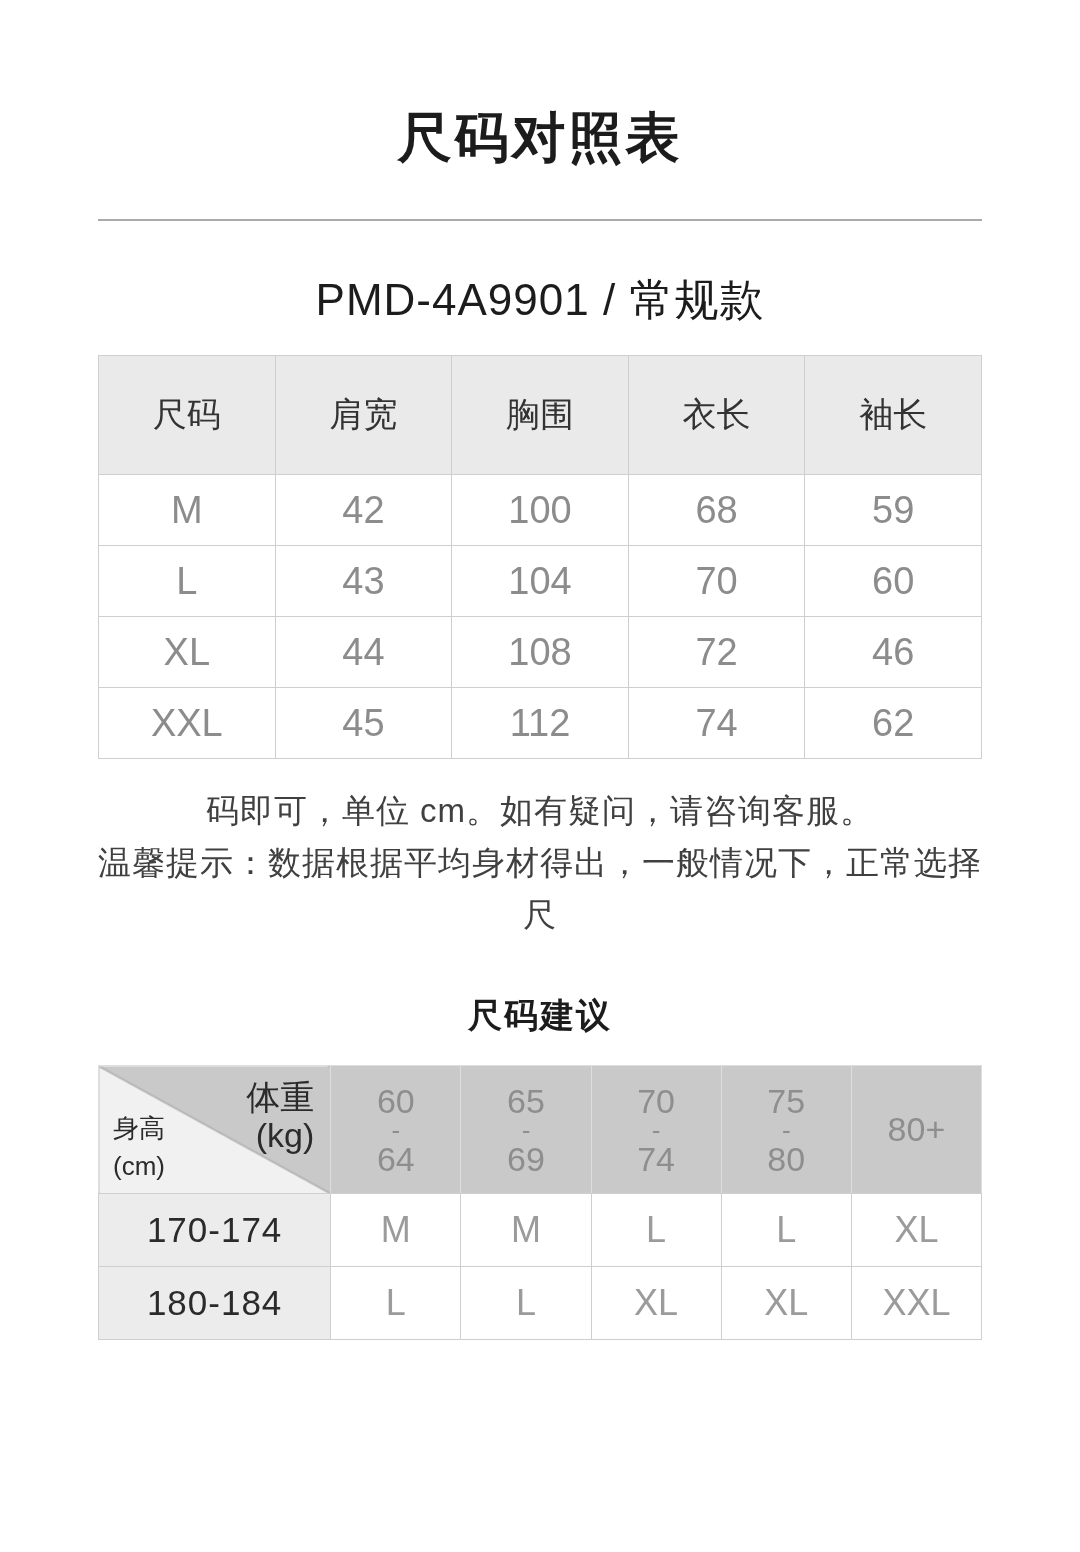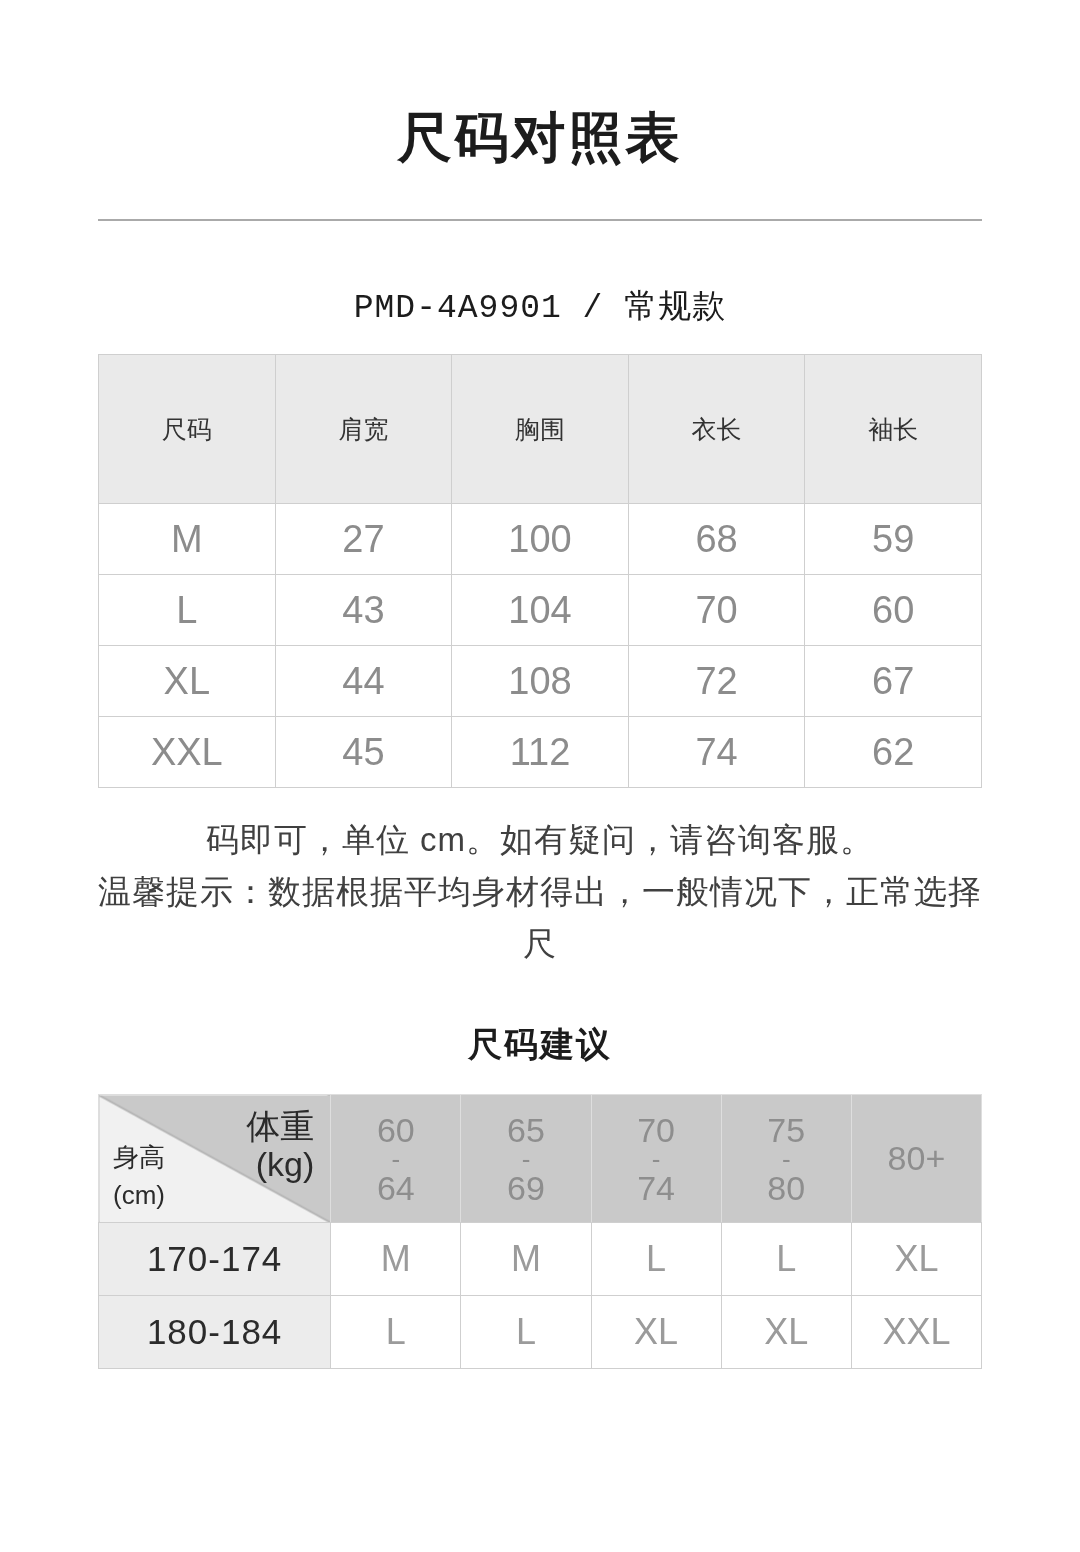--- a/index.html
+++ b/index.html
@@ -27,30 +27,30 @@
   .content{width:884px;margin:0 auto;}
   .page-title{
     margin-top:102px;text-align:center;
     font-size:54px;font-weight:600;letter-spacing:3px;color:var(--dark-text);
   }
   .title-divider{
     width:884px;height:2px;background:var(--divider);
     margin:44px auto 0 auto;border:none;
   }
   .subtitle{
-    margin-top:63px;text-align:center;
-    font-size:33px;font-weight:500;letter-spacing:1px;color:var(--dark-text);font-family:Liberation Mono, monospace;
+    margin-top:50px;text-align:center;
+    font-size:44px;font-weight:500;letter-spacing:1px;color:var(--dark-text);
   }
   table{border-collapse:collapse;width:884px;margin:0 auto;table-layout:fixed;}
   td,th{border:1px solid var(--border);text-align:center;vertical-align:middle;font-weight:400;}
   
   .size-table{margin-top:25px;}
   .size-table th{
-    height:149px;background:var(--header-bg);
-    font-size:25px;font-weight:500;color:#333333;
+    height:119px;background:var(--header-bg);
+    font-size:34px;font-weight:500;color:#333333;
   }
   .size-table td{
     height:71px;background:#ffffff;
     font-size:38px;font-weight:300;color:var(--muted-text);
   }
   
   .tip{
     margin-top:26px;text-align:center;
     font-size:33px;line-height:52px;color:var(--note-text);letter-spacing:1px;
   }
@@ -115,38 +115,38 @@
         <th>尺码</th>
         <th>肩宽</th>
         <th>胸围</th>
         <th>衣长</th>
         <th>袖长</th>
       </tr>
     </thead>
     <tbody>
       <tr>
         <td>M</td>
-        <td>27</td>
+        <td>42</td>
         <td>100</td>
         <td>68</td>
         <td>59</td>
       </tr>
       <tr>
         <td>L</td>
         <td>43</td>
         <td>104</td>
         <td>70</td>
         <td>60</td>
       </tr>
       <tr>
         <td>XL</td>
         <td>44</td>
         <td>108</td>
         <td>72</td>
-        <td>67</td>
+        <td>46</td>
       </tr>
       <tr>
         <td>XXL</td>
         <td>45</td>
         <td>112</td>
         <td>74</td>
         <td>62</td>
       </tr>
     </tbody>
   </table>

